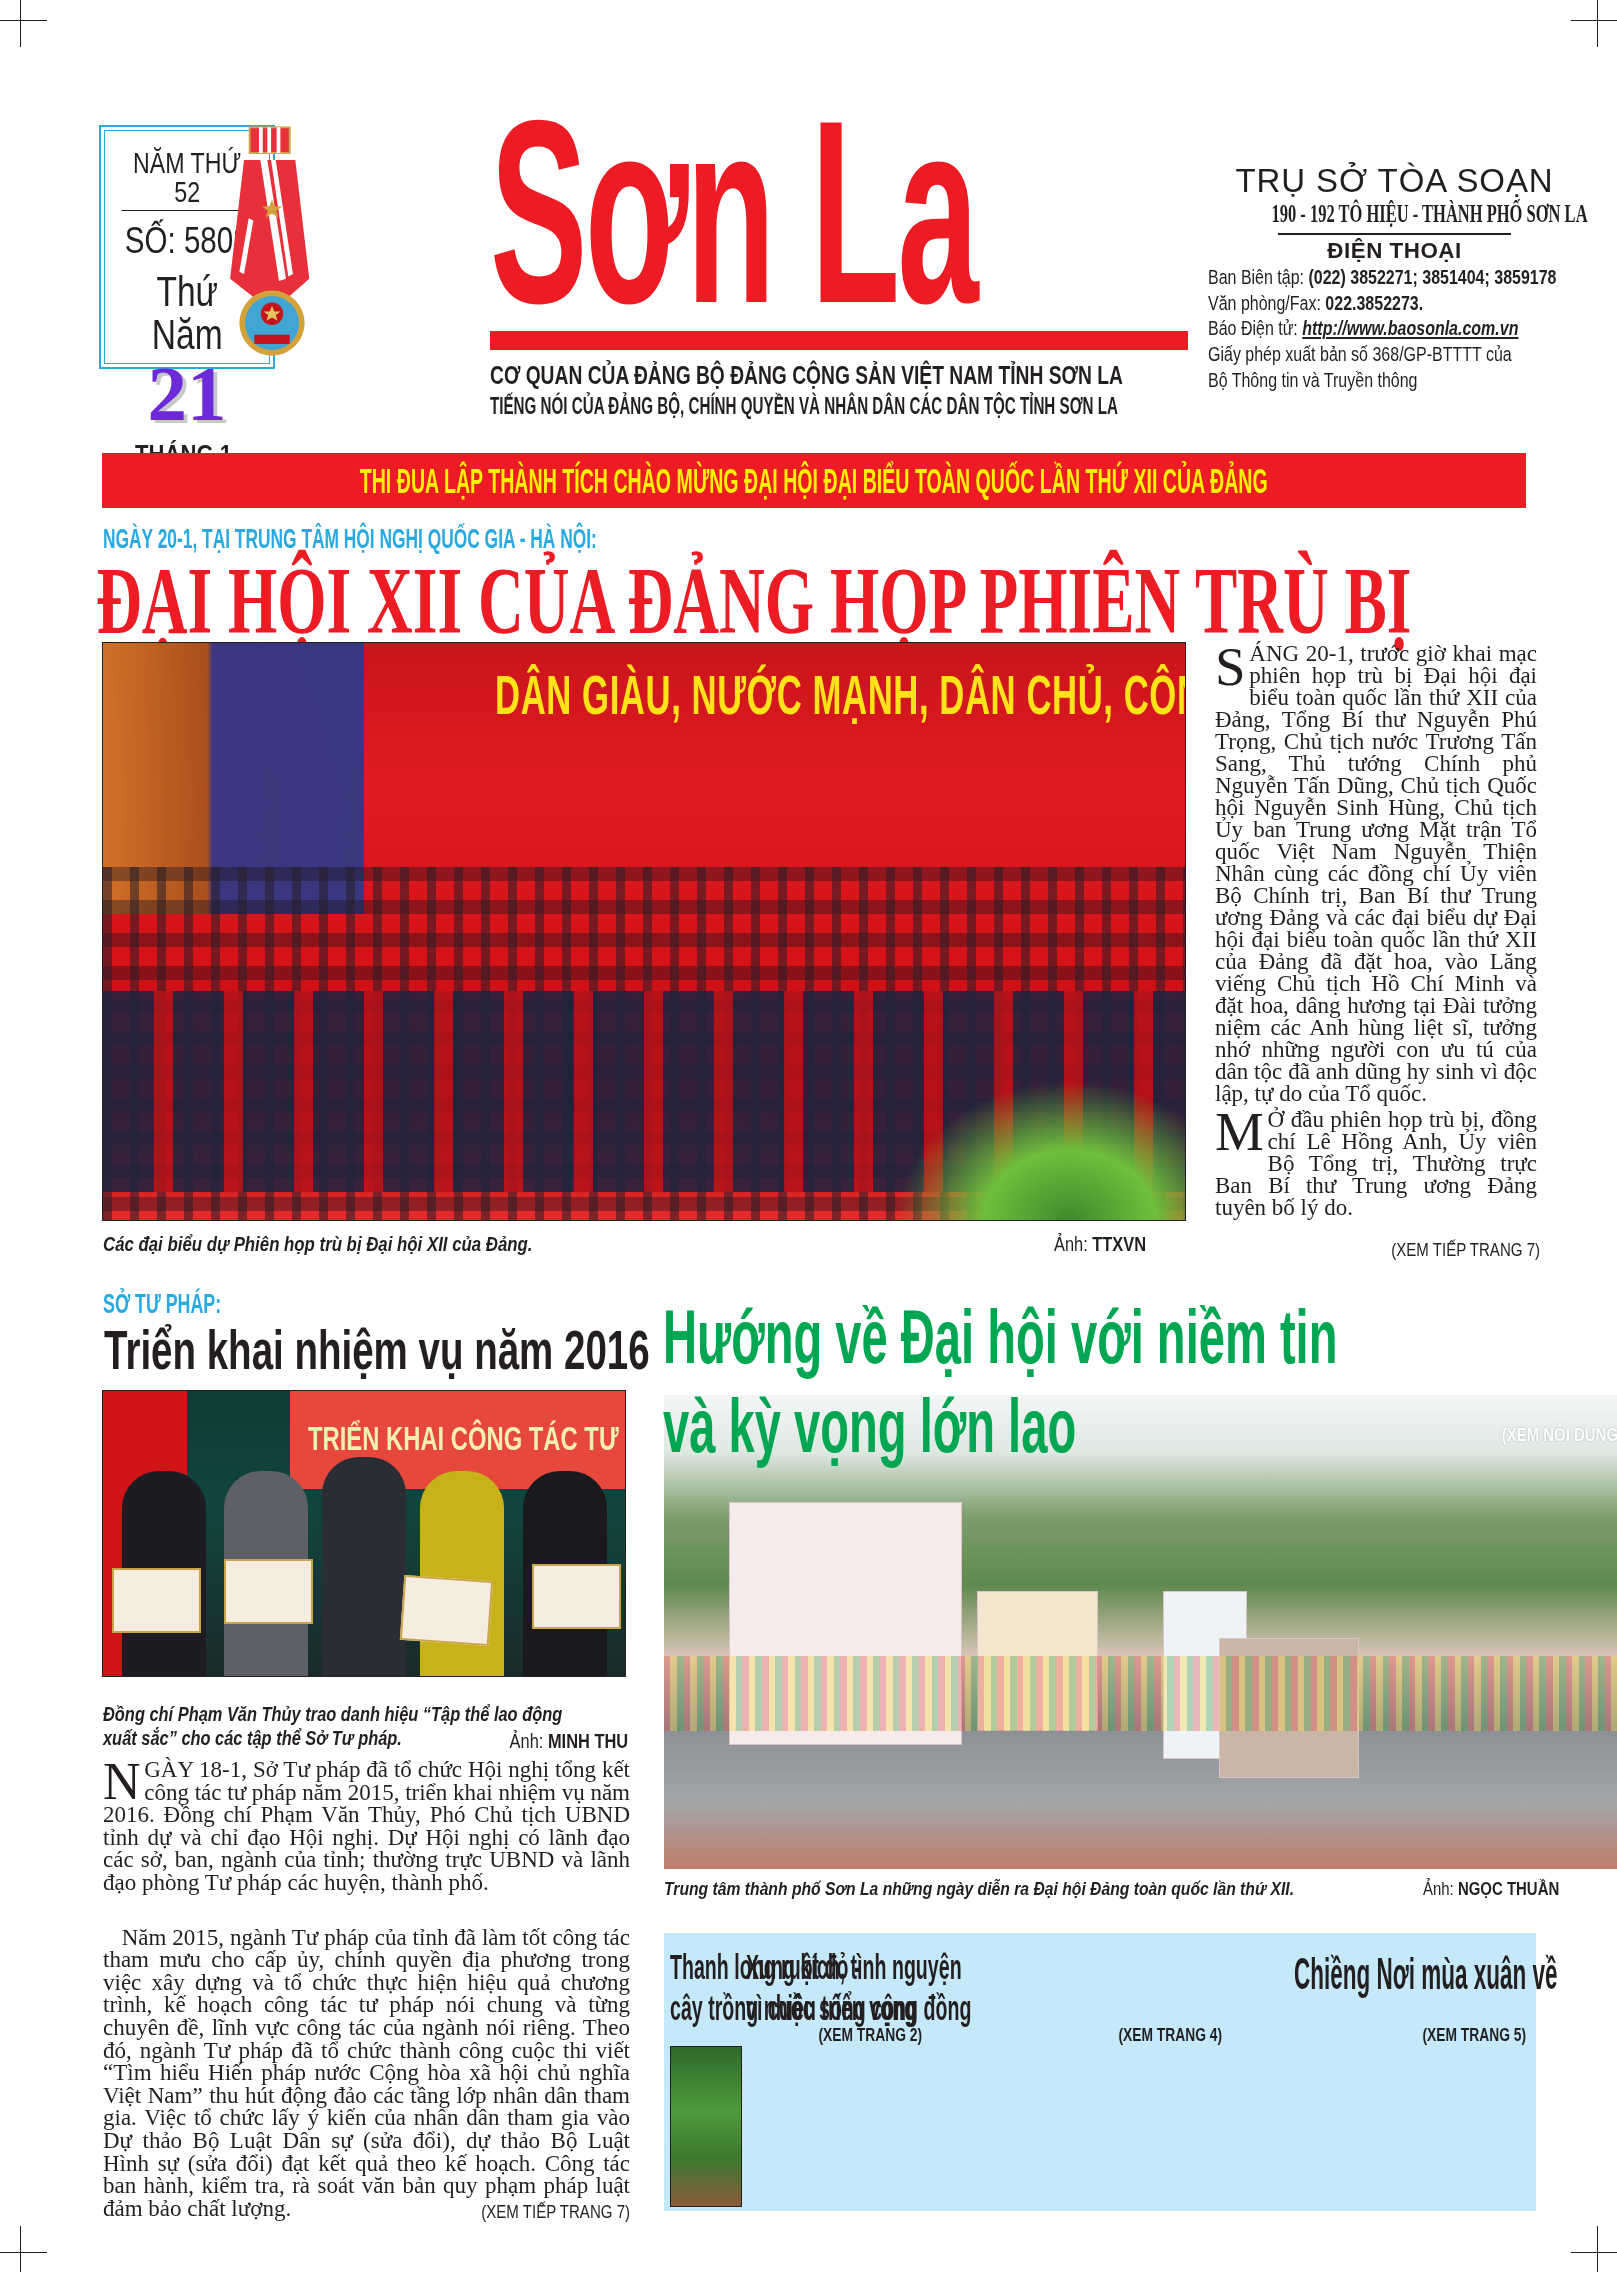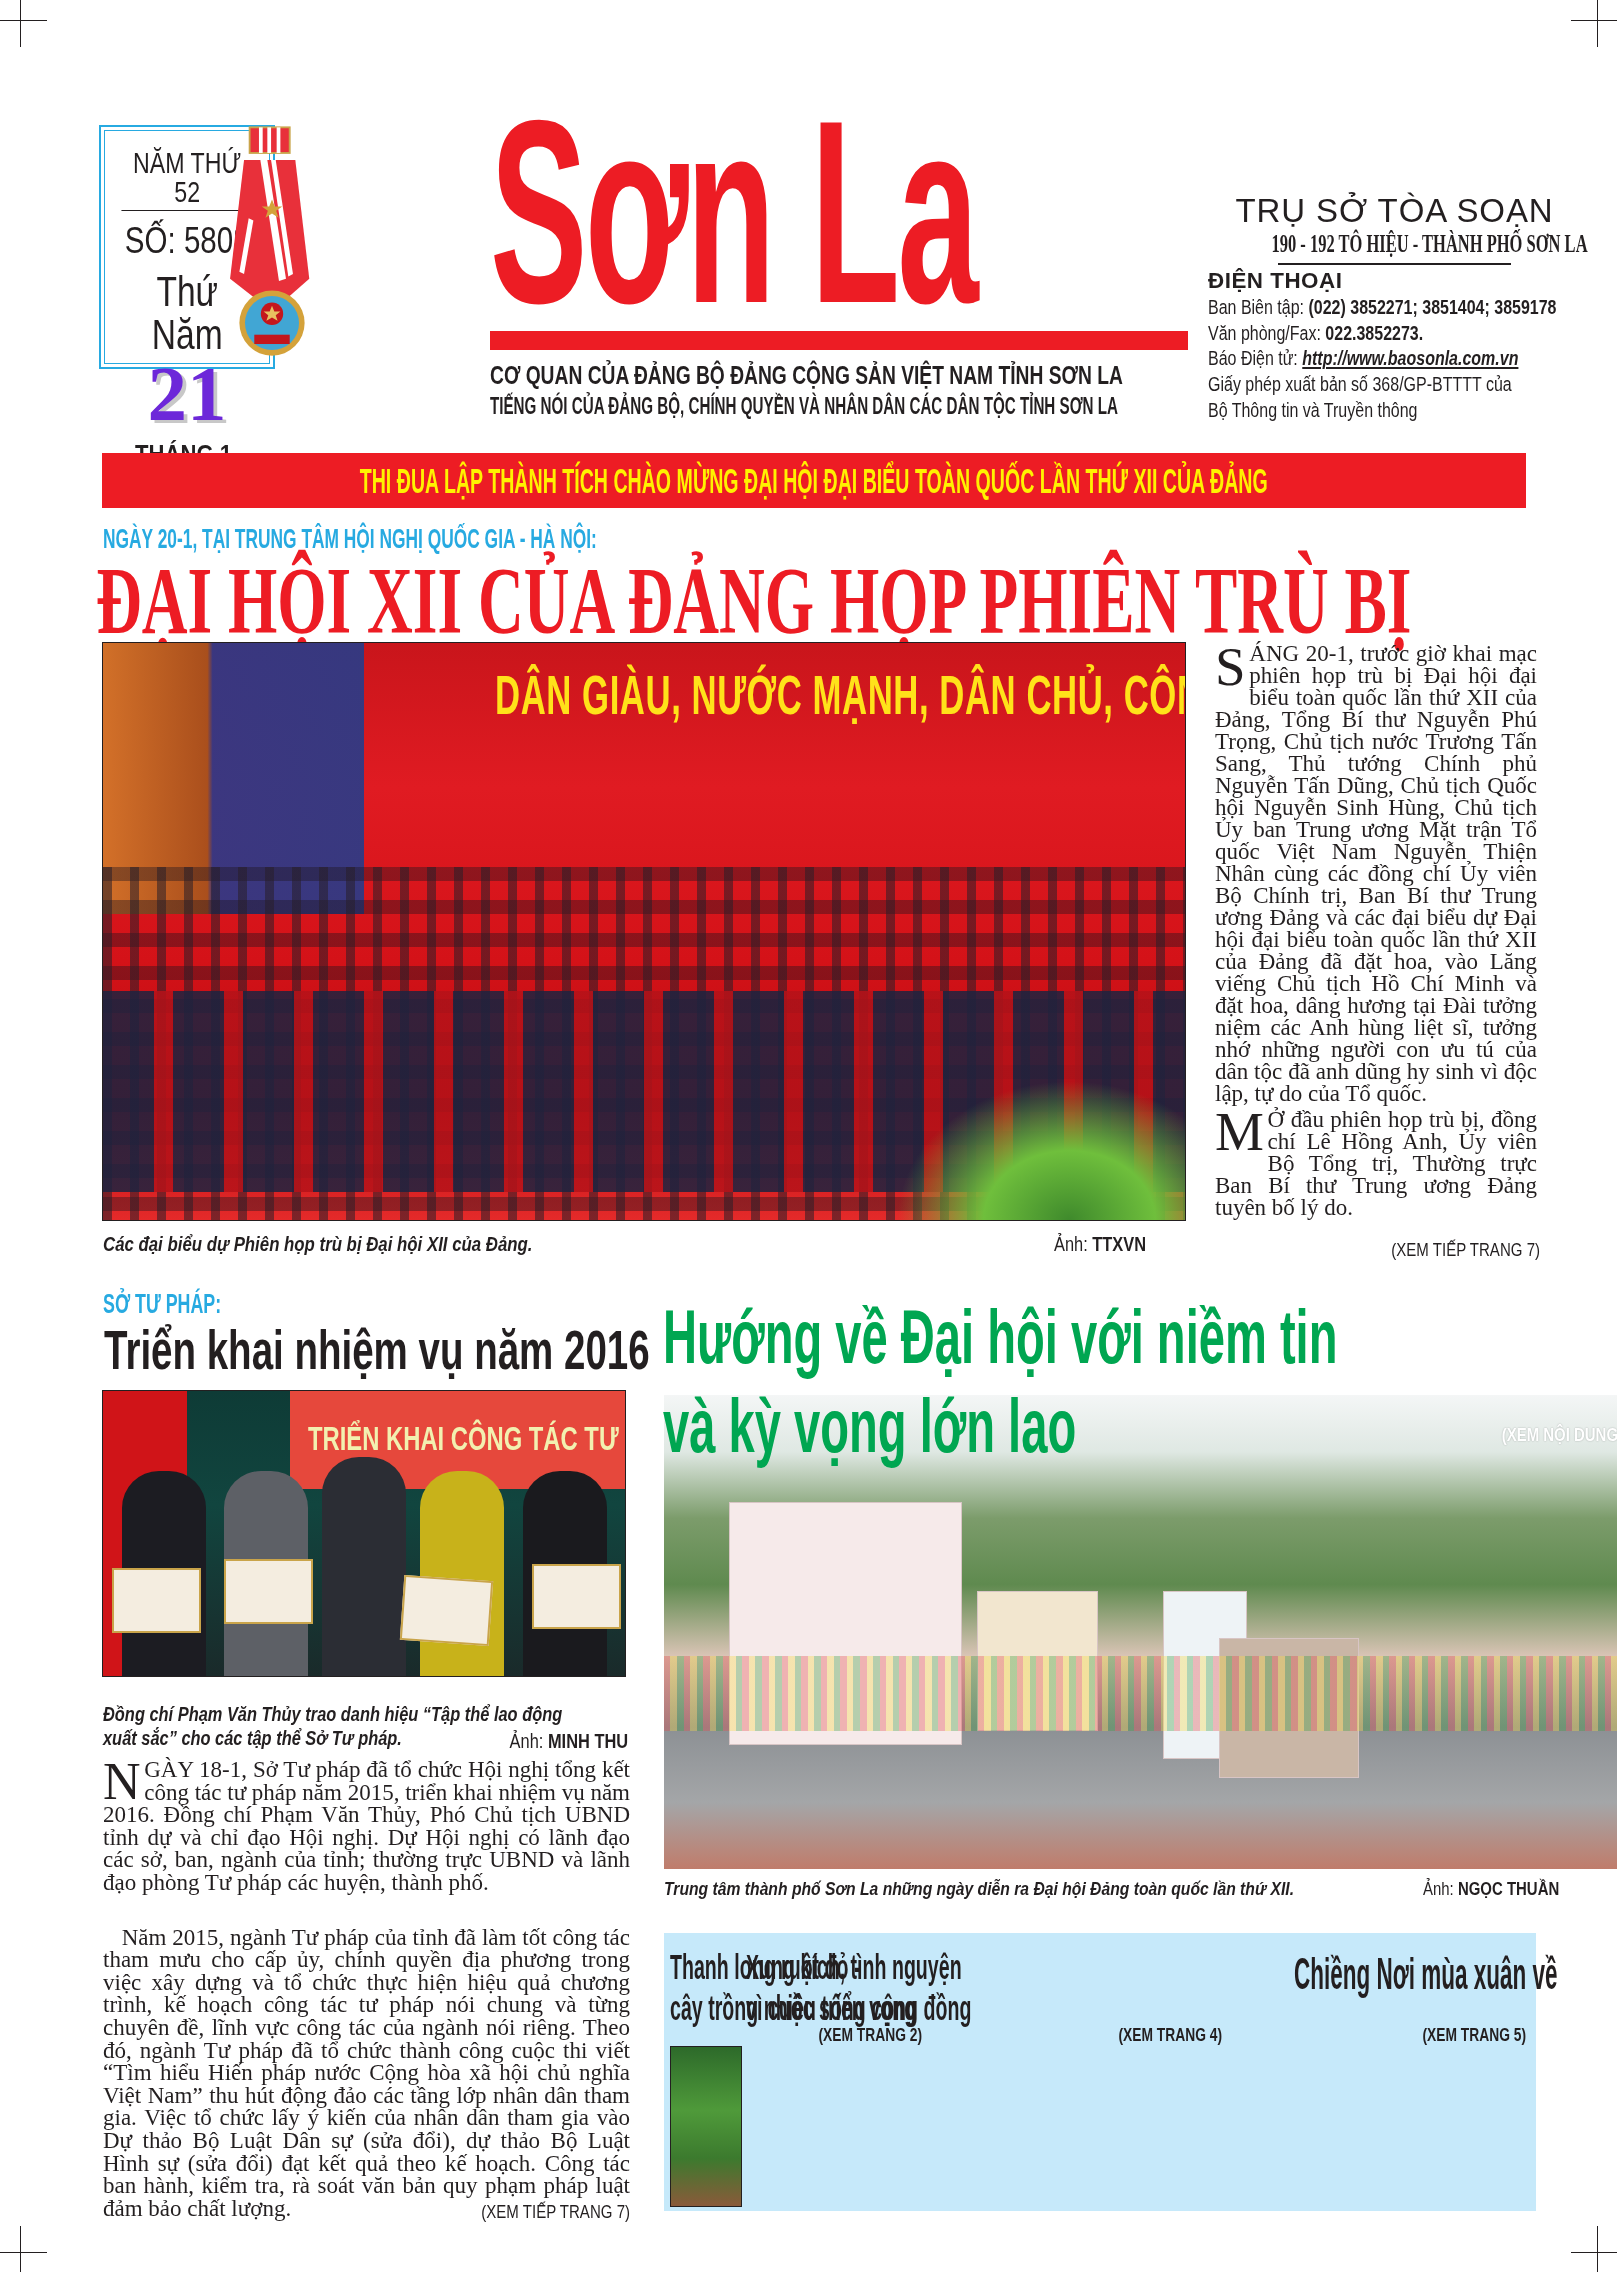--- a/index.html
+++ b/index.html
@@ -19,25 +19,25 @@
   .issue-weekday { font-size: 43px; margin-top: 10.3px; line-height: 1; transform: scaleX(0.78); }
   .issue-day { font-family: "Liberation Serif", serif; font-weight: bold; font-size: 79px; line-height: 0.9; color: #6d28d9; margin-top: 2.8px; text-shadow: 3.7px 2.8px 0 #c8c8c8; }
   .issue-month { font-weight: bold; font-size: 26px; margin-top: 9.3px; transform: scaleX(0.85); }
 
   .brand { left: 490px; top: 114px; width: 700px; height: 229px; text-align: right; }
   .brand-name { font-family: "Liberation Sans", sans-serif; font-weight: bold; color: #ed1c24; font-size: 261px; line-height: 196px; letter-spacing: -4.7px; transform: scaleX(0.56); transform-origin: left top; white-space: nowrap; }
   .brand-bar { left: 490px; top: 331px; width: 698px; height: 18.7px; background: #ed1c24; }
   .brand-tag1 { left: 490px; top: 360px; width: 700px; font-weight: bold; font-size: 26px; white-space: nowrap; transform: scaleX(0.74); transform-origin: left top; }
   .brand-tag2 { left: 490px; top: 393px; width: 700px; font-weight: bold; font-size: 23px; white-space: nowrap; transform: scaleX(0.66); transform-origin: left top; }
 
-  .office { left: 1208px; top: 163px; width: 373px; margin-top: 30px; }
+  .office { left: 1208px; top: 163px; width: 373px; }
   .office-title { font-size: 33px; text-align: center; line-height: 1.1; letter-spacing: 0.9px; }
   .office-addr { font-family: "Liberation Serif", serif; font-weight: bold; font-size: 25px; text-align: center; white-space: nowrap; transform: scaleX(0.66); transform-origin: center top; line-height: 1.2; }
   .office-rule { width: 233px; height: 1.9px; background: #231f20; margin: 3.7px auto 0 auto; }
-  .office-phone { font-weight: bold; font-size: 22.4px; margin-top: 2.8px; letter-spacing: 0.5px; }
+  .office-phone { font-weight: bold; font-size: 22.4px; text-align: center; margin-top: 2.8px; letter-spacing: 0.5px; }
   .office-line { font-size: 20.5px; white-space: nowrap; line-height: 1.26; transform: scaleX(0.78); transform-origin: left top; width: 420px; }
   .office-line b { font-weight: bold; }
   .office-line u { font-weight: bold; font-style: italic; }
 
   
   .banner { left: 102px; top: 453px; width: 1424px; height: 55px; background: #ed1c24; display: flex; align-items: center; justify-content: center; }
   .banner-text { color: #fff200; font-weight: bold; font-size: 35px; white-space: nowrap; transform: scaleX(0.56); }
 
   .kicker { left: 103px; top: 523px; color: #27aae1; font-weight: bold; font-size: 28px; white-space: nowrap; transform: scaleX(0.62); transform-origin: left top; }
   .headline { left: 96px; top: 553px; color: #ed1c24; font-family: "Liberation Serif", serif; font-weight: bold; font-size: 96px; line-height: 1; white-space: nowrap; transform: scaleX(0.66); transform-origin: left top; }

